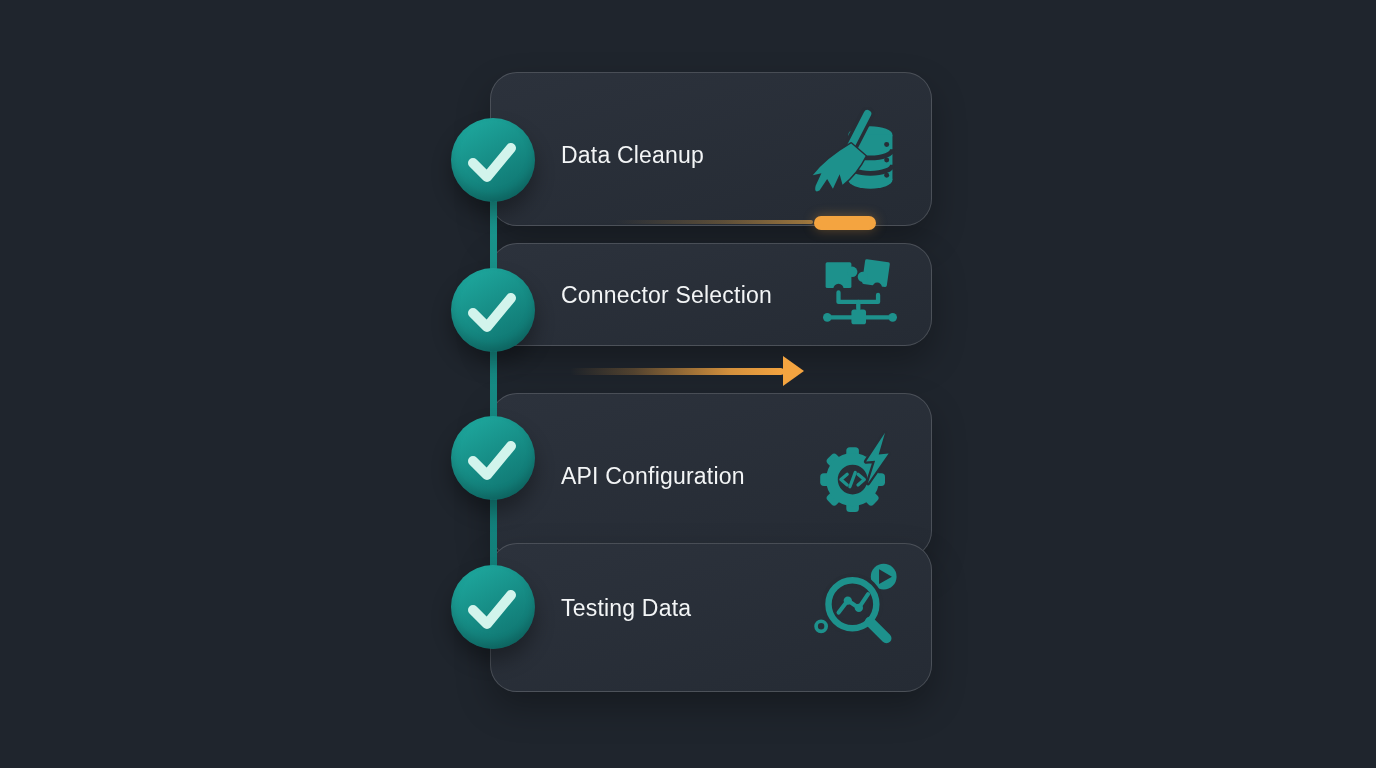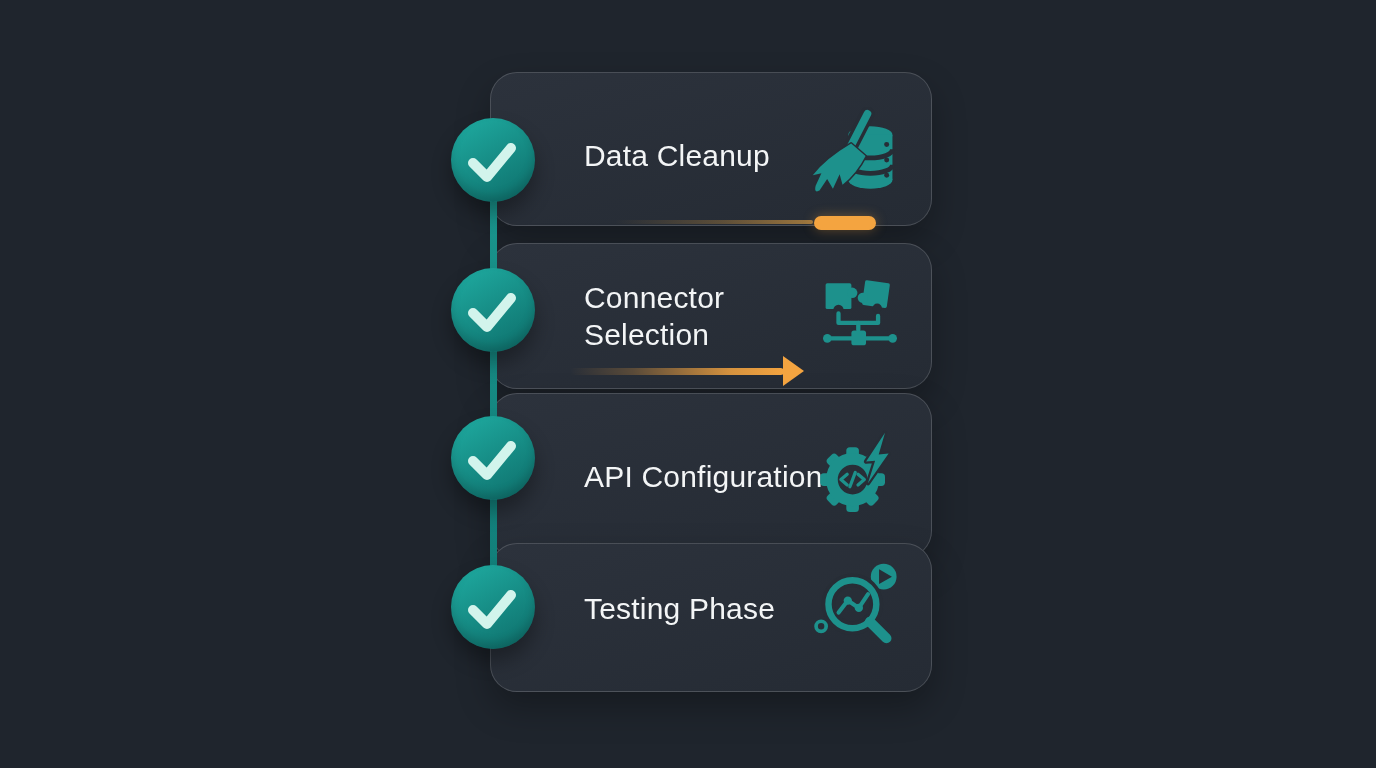--- a/index.html
+++ b/index.html
@@ -13,26 +13,26 @@
   .stage{position:relative;width:1376px;height:768px;margin:0 auto;background:var(--bg);overflow:hidden;}
 
   .timeline-line{position:absolute;left:490px;top:158px;width:7px;height:450px;
     background:linear-gradient(180deg,#1a968e,#117d78);border-radius:4px;z-index:3;}
 
   .card{position:absolute;left:490px;width:442px;border-radius:27px;z-index:1;
     background:linear-gradient(165deg,var(--card-top) 0%,var(--card-bottom) 100%);
     border:1px solid var(--card-border);
     box-shadow:0 16px 34px rgba(0,0,0,0.28);}
   .card.c1{top:72px;height:154px;}
-  .card.c2{top:243px;height:146px;}
+  .card.c2{top:243px;height:103px;}
   .card.c3{top:393px;height:165px;}
   .card.c4{top:543px;height:149px;}
 
-  .card-label{position:absolute;left:93px;top:50%;transform:translateY(-50%);
-    width:252px;color:var(--text);font-size:30px;line-height:37px;letter-spacing:.2px;font-weight:400;}
+  .card-label{position:absolute;left:70px;top:50%;transform:translateY(-50%);
+    width:252px;color:var(--text);font-size:23px;line-height:37px;letter-spacing:.2px;font-weight:400;}
   .c1 .card-label{transform:translateY(calc(-50% + 6px));}
   .c4 .card-label{transform:translateY(calc(-50% - 10px));}
 
   .card-icon{position:absolute;right:28px;top:50%;transform:translateY(-50%);}
   .c1 .card-icon{transform:translateY(calc(-50% + 8px));}
   .c4 .card-icon{transform:translateY(calc(-50% - 11px));}
 
   .check{position:absolute;left:451px;width:84px;height:84px;border-radius:50%;z-index:5;
     background:linear-gradient(150deg,var(--circle-teal) 8%,var(--circle-teal-deep) 96%);
     box-shadow:0 12px 20px rgba(0,0,0,0.32), inset 0 -6px 10px rgba(0,0,0,0.16);
@@ -115,21 +115,21 @@
       <g stroke="var(--icon-teal)" stroke-width="3.6" fill="none" stroke-linecap="round" stroke-linejoin="round">
         <path d="M38 48 L31 54 L38 60"></path>
         <path d="M50 48 L57 54 L50 60"></path>
         <path d="M47 46 L41 62"></path>
       </g>
       <polygon points="80,2 59,34 69,33 61,58 84,25 73,26" fill="var(--icon-teal)" stroke="var(--halo)" stroke-width="5" stroke-linejoin="round" paint-order="stroke"></polygon>
     </svg>
   </section>
 
   <section class="card c4">
-    <span class="card-label">Testing Phase</span>
+    <span class="card-label">Testing Data</span>
     <svg class="card-icon" viewBox="0 0 100 100" width="92" height="92">
       <circle cx="79" cy="17" r="14" fill="var(--icon-teal)"></circle>
       <polygon points="74,9 74,25 88,17" fill="var(--halo)"></polygon>
       <circle cx="45" cy="47" r="26" fill="none" stroke="var(--halo)" stroke-width="15"></circle>
       <line x1="64" y1="66" x2="82" y2="84" stroke="var(--halo)" stroke-width="17" stroke-linecap="round"></line>
       <circle cx="45" cy="47" r="26" fill="none" stroke="var(--icon-teal)" stroke-width="7"></circle>
       <line x1="64" y1="66" x2="82" y2="84" stroke="var(--icon-teal)" stroke-width="11" stroke-linecap="round"></line>
       <polyline points="30,56 40,43 52,51 62,36" fill="none" stroke="var(--icon-teal)" stroke-width="4.5" stroke-linecap="round" stroke-linejoin="round"></polyline>
       <circle cx="40" cy="43" r="4.5" fill="var(--icon-teal)"></circle>
       <circle cx="52" cy="51" r="4.5" fill="var(--icon-teal)"></circle>

